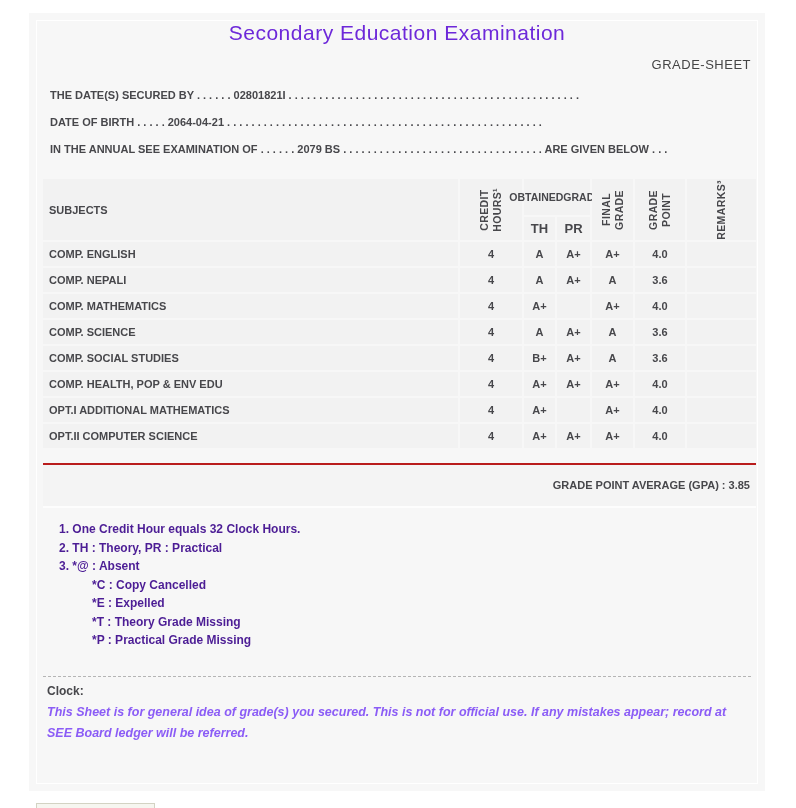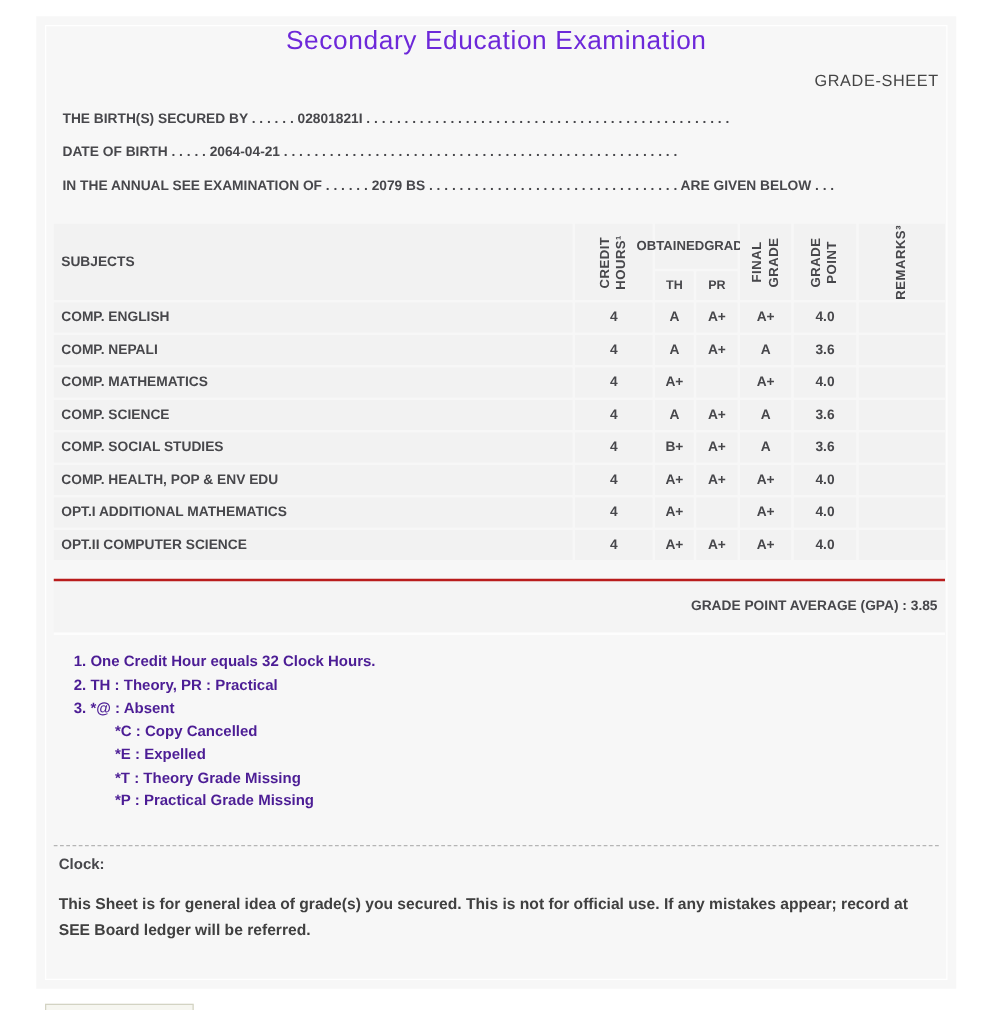--- a/index.html
+++ b/index.html
@@ -70,21 +70,21 @@
   .obtained { grid-column: 3 / 5; grid-row: 1; flex-direction: row; line-height: 13px; font-size: 10.5px; text-align: center; }
   .vtext {
     writing-mode: vertical-rl;
     transform: rotate(180deg);
     line-height: 13px;
     font-size: 10.5px;
     letter-spacing: 0.4px;
     text-align: center;
   }
   .vtext span { display: block; }
-  .sub { font-size: 10px; }
+  .sub { font-size: 13px; }
   .tbody { grid-auto-rows: 24px; }
   .trow { display: contents; }
   
   .summary {
     margin-top: 15px;
     width: 713px;
     border-top: 2px solid #b91c1c;
     border-bottom: 2px solid #fdfdfd;
     background: #f4f4f4;
     padding: 8px 6px 9px 0;
@@ -113,48 +113,49 @@
     width: 100%;
   }
   .note-label {
     margin-top: 7px;
     padding-left: 4px;
     font-size: 12px;
     font-weight: bold;
     color: #47474b;
   }
   .note-text {
-    margin-top: 15px;
+    margin-top: 4px;
     padding-left: 4px;
     padding-right: 10px;
     font-size: 12.5px;
     font-weight: bold;
     line-height: 21px;
-    color: #404040;
+    color: #8b5cf6;
+    font-style: italic;
   }
   
   .bottom-button {
     position: absolute;
     left: 36px; top: 803px;
     width: 119px; height: 12px;
     border: 1px solid #d3d3c3;
     background: #f6f6f0;
   }
 </style>
 </head>
 <body>
 
 <div class="card">
   <div class="card-inner">
 
     <h1 class="title">Secondary Education Examination</h1>
     <h2 class="subtitle">GRADE-SHEET</h2>
 
     <div class="info">
-      <div class="info-line">THE BIRTH(S) SECURED BY . . . . . . 02801821I . . . . . . . . . . . . . . . . . . . . . . . . . . . . . . . . . . . . . . . . . . . . . . . .</div>
+      <div class="info-line">THE DATE(S) SECURED BY . . . . . . 02801821I . . . . . . . . . . . . . . . . . . . . . . . . . . . . . . . . . . . . . . . . . . . . . . . .</div>
       <div class="info-line">DATE OF BIRTH . . . . . 2064-04-21 . . . . . . . . . . . . . . . . . . . . . . . . . . . . . . . . . . . . . . . . . . . . . . . . . . . .</div>
       <div class="info-line">IN THE ANNUAL SEE EXAMINATION OF . . . . . . 2079 BS . . . . . . . . . . . . . . . . . . . . . . . . . . . . . . . . . ARE GIVEN BELOW . . .</div>
     </div>
 
     <div class="grade-table">
       <div class="thead">
         <div class="cell left rs2">SUBJECTS</div>
         <div class="cell rs2">
           <div class="vtext">
             <span>CREDIT</span>

